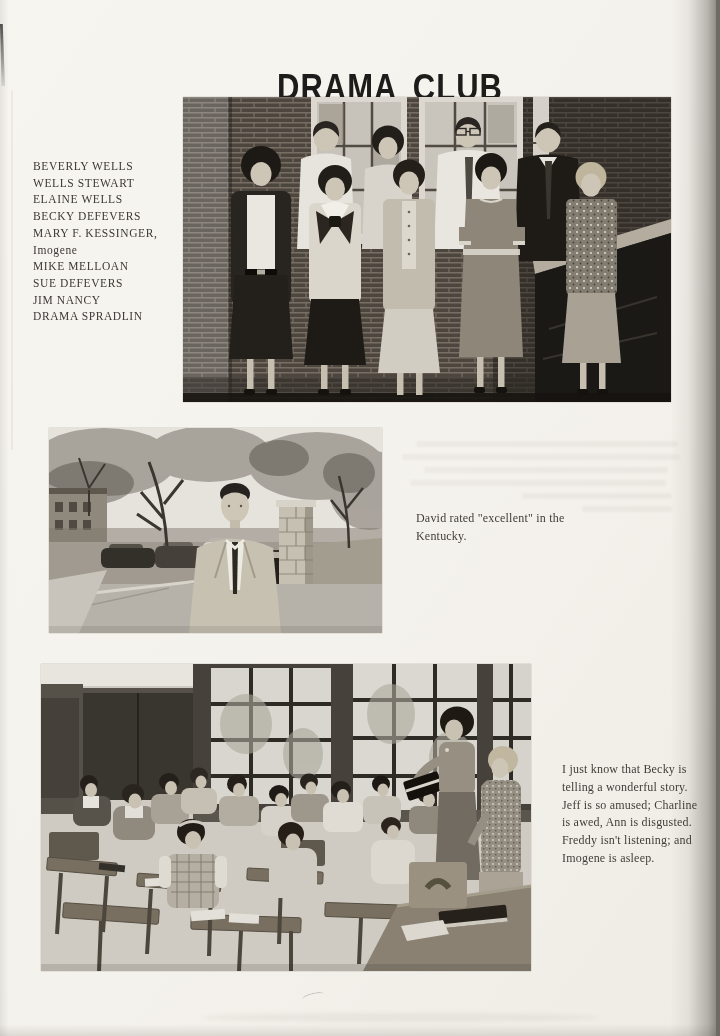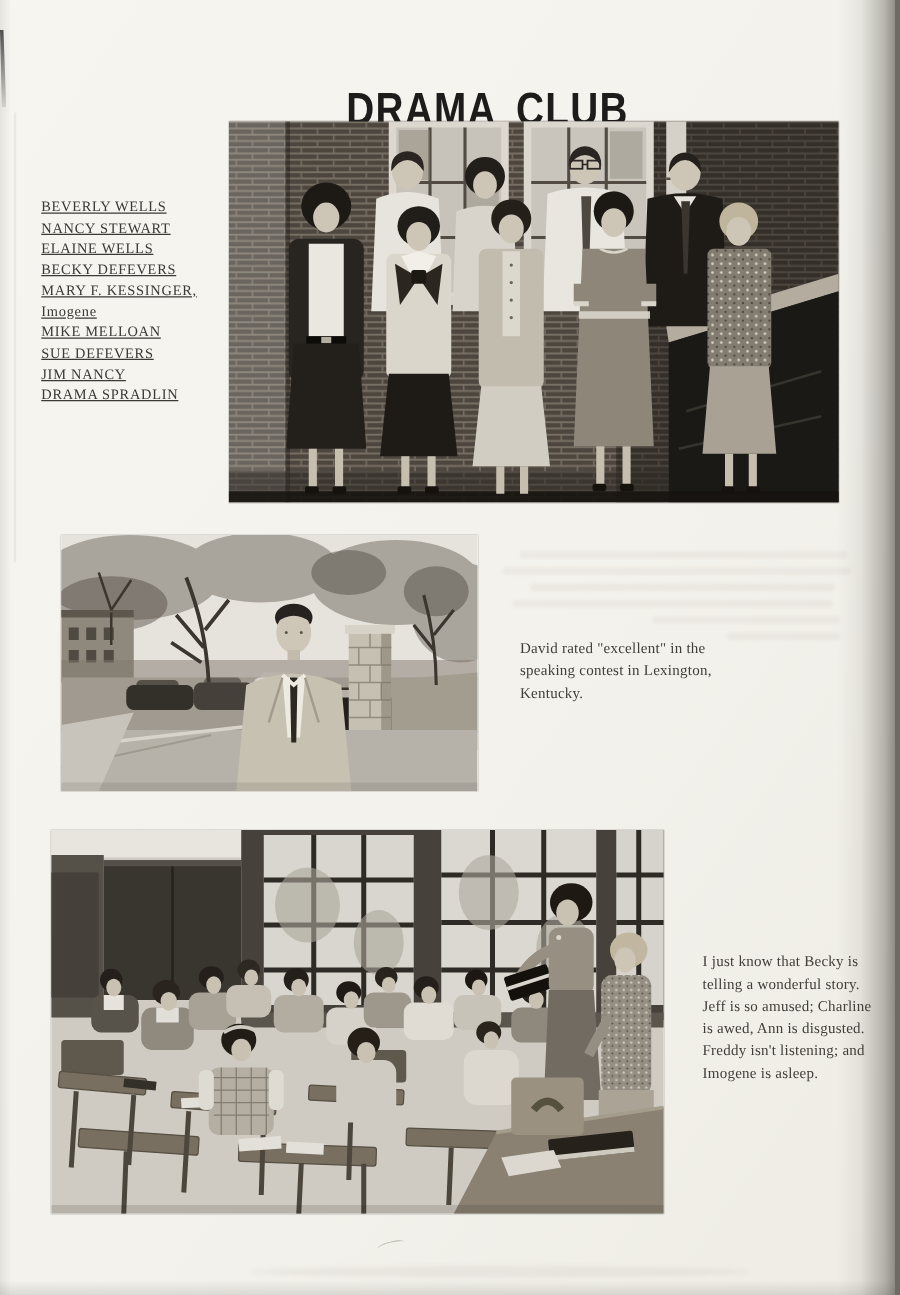--- a/index.html
+++ b/index.html
@@ -3,21 +3,21 @@
 <meta charset="utf-8">
 <style>
   html,body{margin:0;padding:0;background:#6e6a64;}
   .page{position:relative;width:716px;height:1036px;overflow:hidden;
         background:linear-gradient(125deg,#f7f5f0 0%,#f4f2ec 55%,#eeece5 100%);
         font-family:"Liberation Serif",serif;}
   .title{position:absolute;left:390px;top:49px;transform:translateX(-50%) scaleY(1.2);
          font-family:"Liberation Sans",sans-serif;font-weight:bold;font-size:31px;
          letter-spacing:1px;word-spacing:7px;color:#1d1c1a;white-space:nowrap;line-height:36px;}
   .roster{position:absolute;left:33px;top:158px;font-size:11.5px;line-height:16.7px;
-          letter-spacing:.6px;color:#3b3836;white-space:nowrap;text-decoration:underline;}
+          letter-spacing:.6px;color:#3b3836;white-space:nowrap;}
   .caption{position:absolute;font-size:12px;line-height:17.8px;letter-spacing:.2px;color:#413e3a;}
   #cap-david{left:416px;top:510px;width:200px;}
   #cap-class{left:562px;top:761px;width:162px;}
   .photo{position:absolute;box-shadow:0 0 1px rgba(40,35,30,.5);}
   .photo svg{display:block;}
   #photo-group{left:183px;top:97px;}
   #photo-david{left:49px;top:428px;}
   #photo-class{left:41px;top:664px;}
   .edge-right{position:absolute;top:0;right:0;width:46px;height:100%;pointer-events:none;
     background:linear-gradient(to right,rgba(55,50,45,0) 0%,rgba(55,50,45,.07) 40%,rgba(55,50,45,.32) 82%,rgba(55,50,45,.52) 100%);}
@@ -160,21 +160,21 @@
         <rect x="394" y="292" width="11" height="6" rx="2" fill="#15120e"></rect>
           <rect x="414" y="292" width="11" height="6" rx="2" fill="#15120e"></rect>
         <ellipse cx="408" cy="80" rx="15.5" ry="15" fill="#bfb49c"></ellipse>
         <ellipse cx="408" cy="88" rx="10" ry="11.5" fill="#cdc5b6"></ellipse>
       </g>
     </svg>
   </div>
 
   <div class="roster">
     <div>BEVERLY WELLS</div>
-    <div>NANCY STEWART</div>
+    <div>WELLS STEWART</div>
     <div>ELAINE WELLS</div>
     <div>BECKY DEFEVERS</div>
     <div>MARY F. KESSINGER,</div>
     <div>Imogene</div>
     <div>MIKE MELLOAN</div>
     <div>SUE DEFEVERS</div>
     <div>JIM NANCY</div>
     <div>DRAMA SPRADLIN</div>
   </div>
 
@@ -247,21 +247,20 @@
         <polygon points="183,114 189,114 188,166 184,166" fill="#2c2822"></polygon>
         <path d="M177 114 L166 150 M195 114 L206 150" stroke="#a29b8c" stroke-width="2" fill="none"></path>
         <path d="M177 112 L186 120 L195 112" stroke="#edeae2" stroke-width="3" fill="none"></path>
       </g>
       <rect y="198" width="333" height="7" fill="#3a362f" opacity=".12"></rect>
     </svg>
   </div>
 
   <div class="caption" id="cap-david">
     <div>David rated "excellent" in the</div>
-    <div>speaking contest in Lexington,</div>
     <div>Kentucky.</div>
   </div>
 
   <div class="ghost">
     <i style="width:262px;margin-left:14px"></i>
     <i style="width:278px"></i>
     <i style="width:244px;margin-left:22px"></i>
     <i style="width:256px;margin-left:8px"></i>
     <i style="width:150px;margin-left:120px"></i>
     <i style="width:90px;margin-left:180px"></i>

